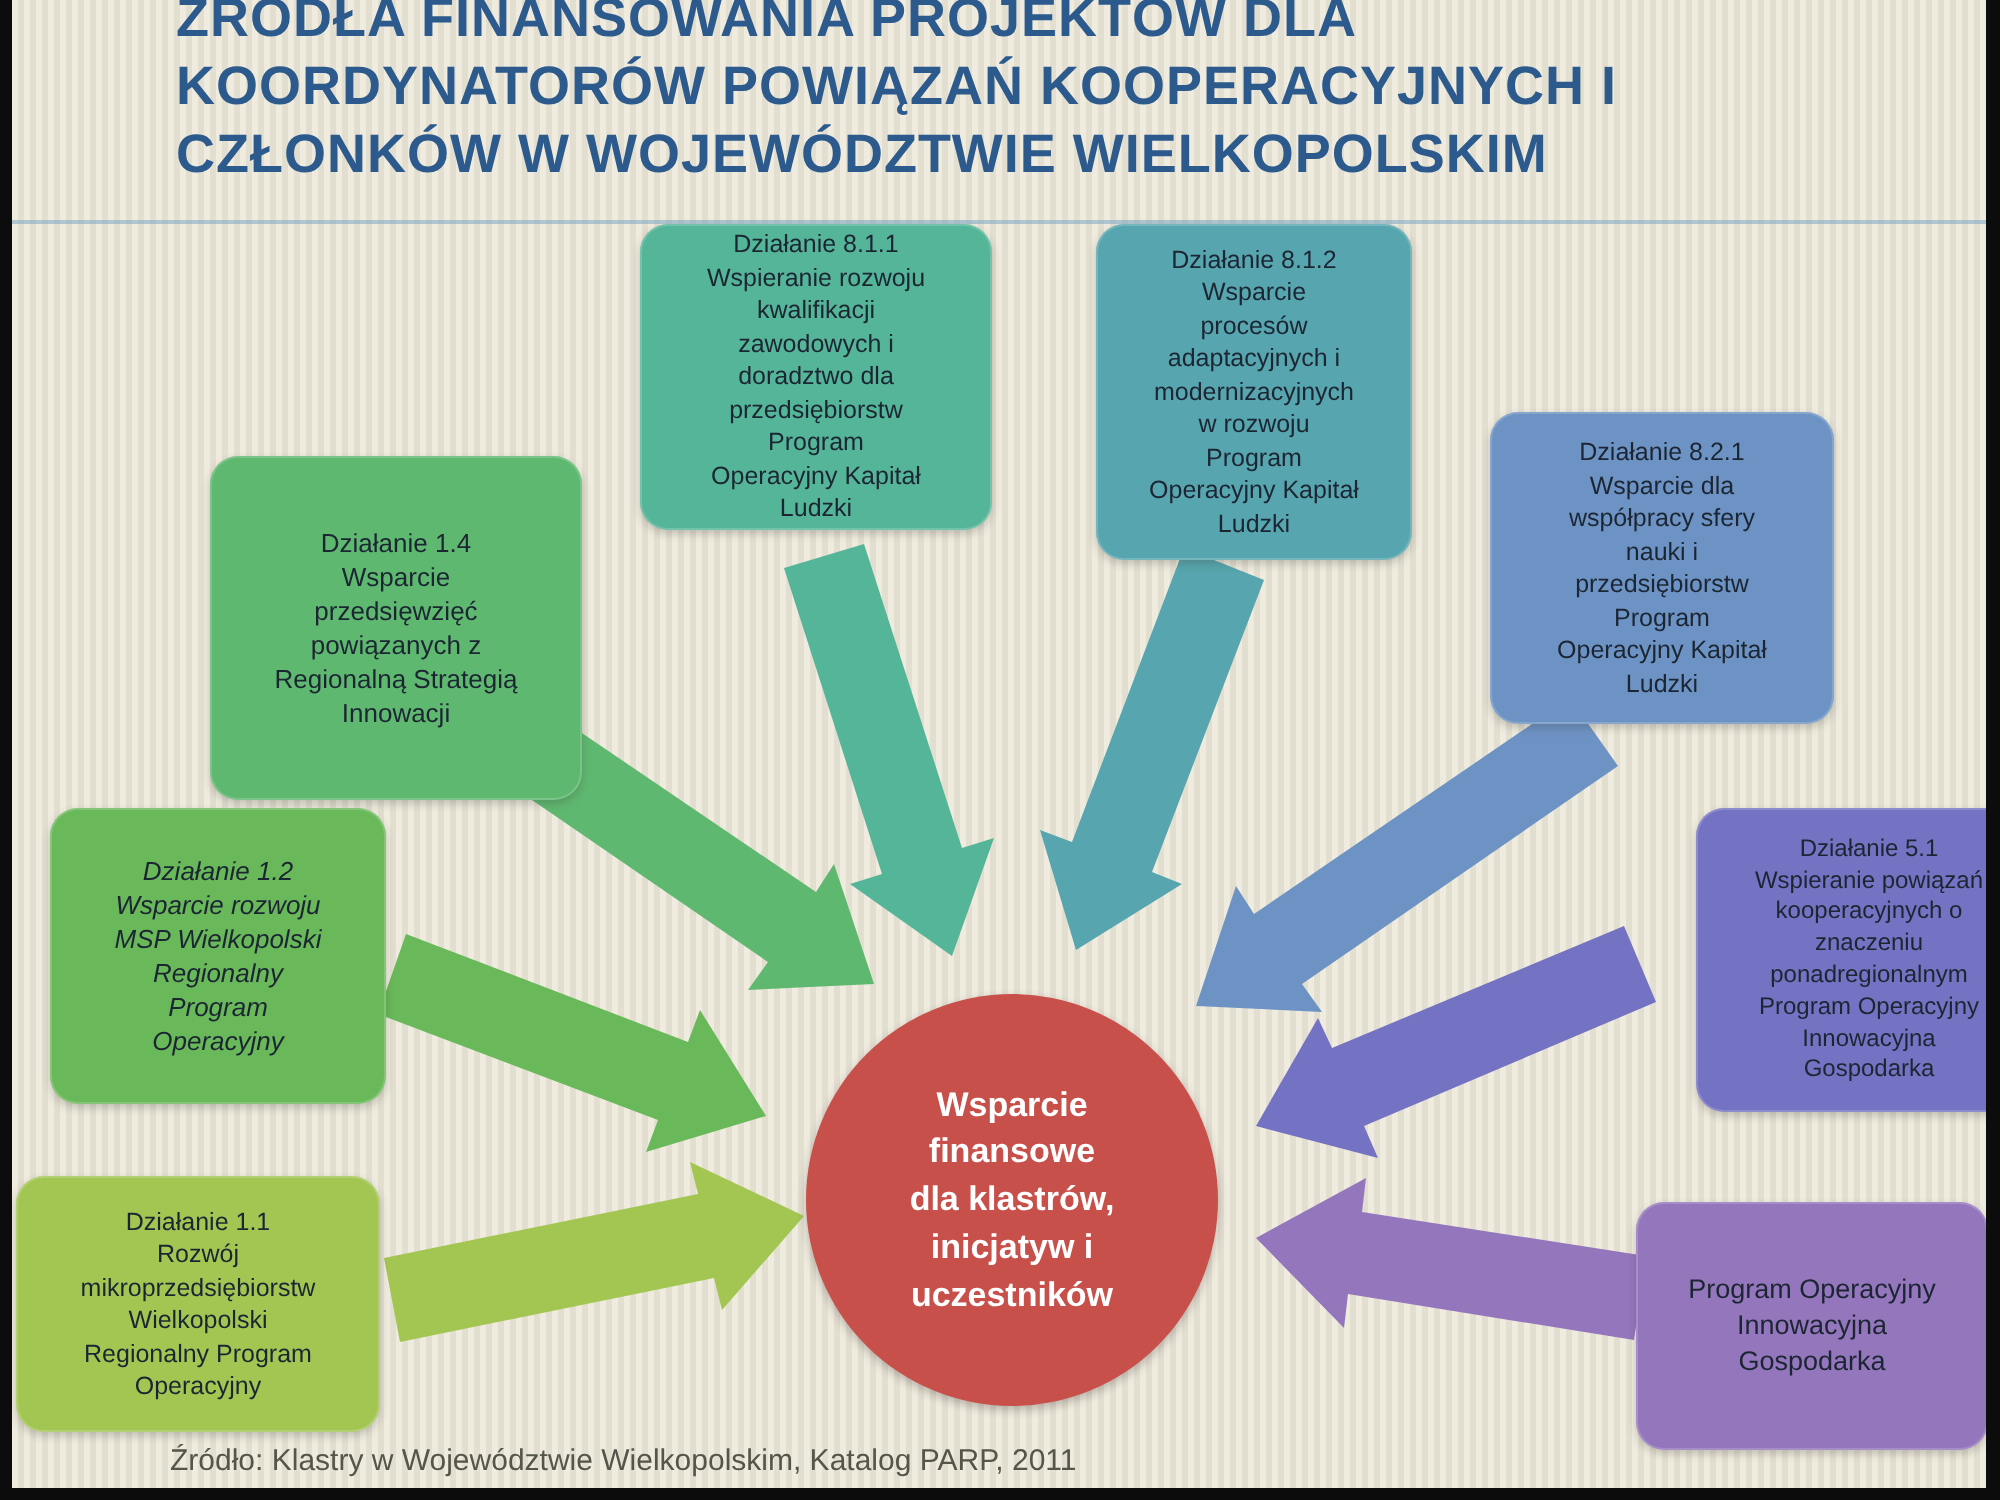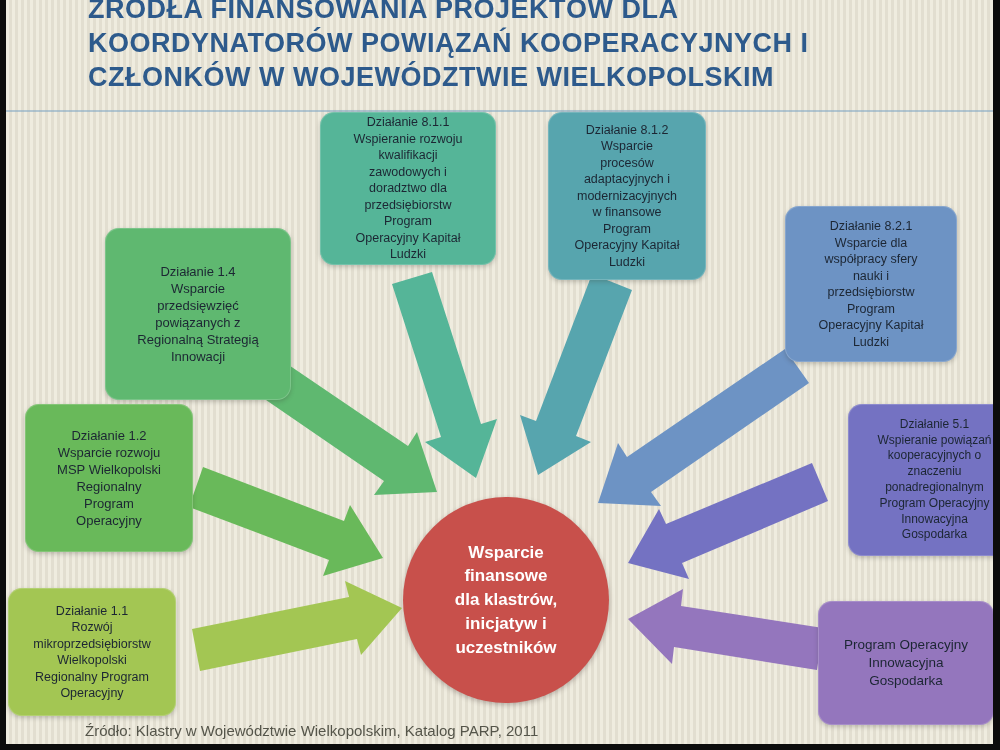--- a/index.html
+++ b/index.html
@@ -28,22 +28,22 @@
     position:absolute; display:flex; align-items:center; justify-content:center;
     border-radius:14px; text-align:center; color:#1c2633; z-index:10;
     box-shadow:0 2px 4px rgba(60,60,50,0.25), inset 0 0 0 1px rgba(255,255,255,0.18);
     padding:6px 8px;
   }
   .box .lbl { white-space:pre-line; line-height:1.32; }
   .box1 { left:320px; top:112px; width:176px; height:153px; font-size:12.5px; }
   .box2 { left:548px; top:112px; width:158px; height:168px; font-size:12.5px; }
   .box3 { left:745px; top:206px; width:172px; height:156px; font-size:12.5px; }
   .box4 { left:105px; top:228px; width:186px; height:172px; font-size:13px; }
-  .box5 { left:25px;  top:404px; width:168px; height:148px; font-size:13px; }
-  .box6 { left:8px;   top:588px; width:168px; height:128px; font-size:12.5px; }
+  .box5 { left:25px;  top:404px; width:168px; height:148px; font-size:13px;font-style:italic; }
+  .box6 { left:8px;   top:588px; width:182px; height:128px; font-size:12.5px; }
   .box7 { left:820px; top:404px; width:173px; height:152px; font-size:12px; }
   .box8 { left:818px; top:601px; width:176px; height:124px; font-size:13.5px; }
   .center-circle {
     position:absolute; left:403px; top:497px; width:206px; height:206px;
     border-radius:50%; display:flex; align-items:center; justify-content:center;
     color:#ffffff; font-size:17px; font-weight:bold; text-align:center;
     line-height:1.4; z-index:12; box-shadow:0 2px 5px rgba(60,40,40,0.3);
   }
   .center-circle .lbl { white-space:pre-line; }
   .footer {
@@ -82,26 +82,26 @@
 Program
 Operacyjny Kapitał
 Ludzki</span>
   </div>
   <div class="box box2" style="background-color: rgb(87, 165, 174);">
     <span class="lbl">Działanie 8.1.2
 Wsparcie
 procesów
 adaptacyjnych i
 modernizacyjnych
-w finansowe
+w rozwoju
 Program
 Operacyjny Kapitał
 Ludzki</span>
   </div>
-  <div class="box box3" style="background-color: rgb(109, 147, 196); margin-left: 40px;">
+  <div class="box box3" style="background-color: rgb(109, 147, 196);">
     <span class="lbl">Działanie 8.2.1
 Wsparcie dla
 współpracy sfery
 nauki i
 przedsiębiorstw
 Program
 Operacyjny Kapitał
 Ludzki</span>
   </div>
   <div class="box box4" style="background-color: rgb(95, 184, 112);">

